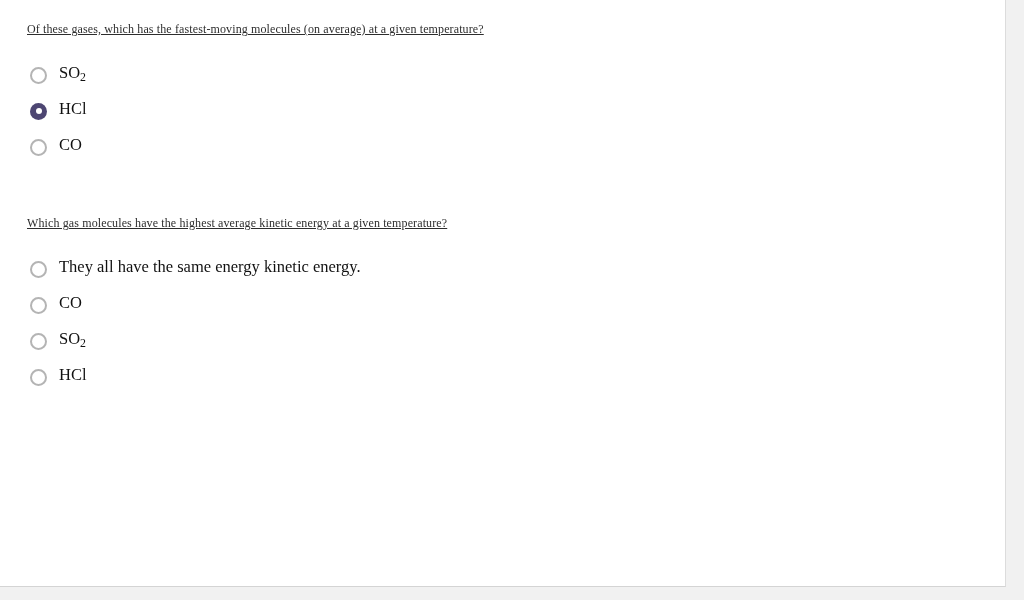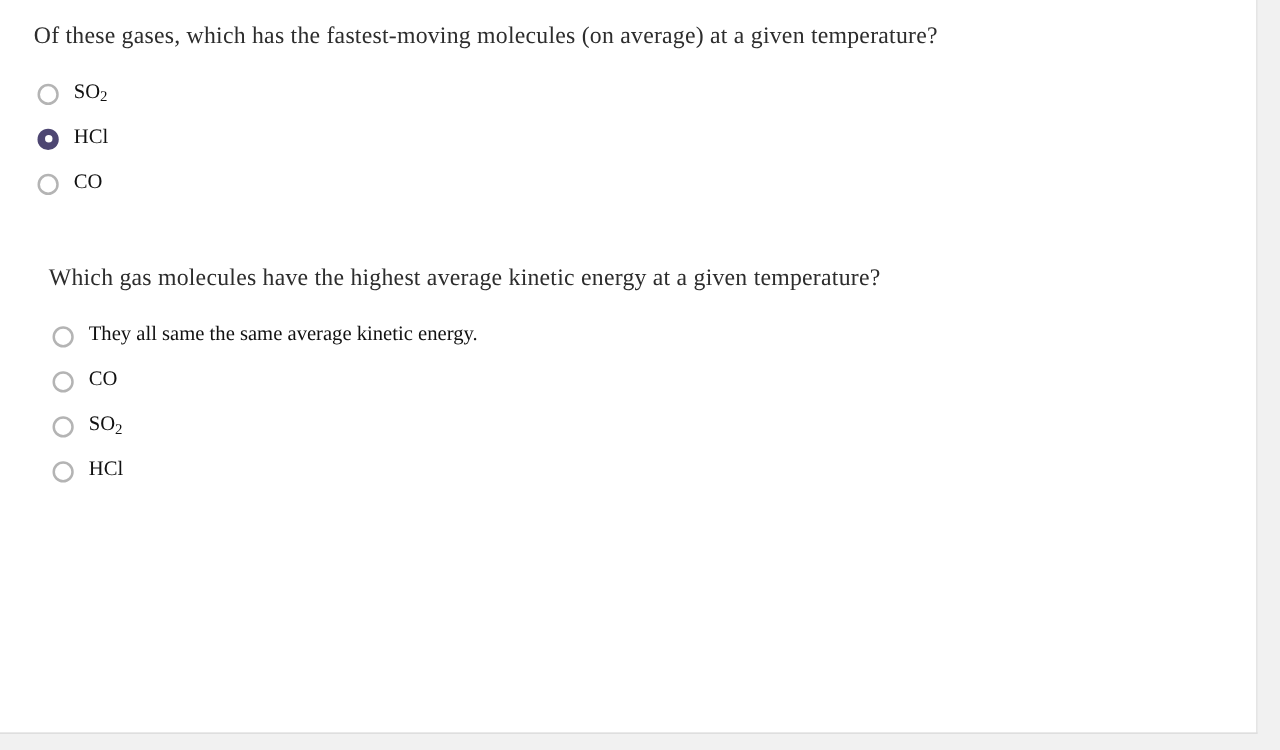--- a/index.html
+++ b/index.html
@@ -56,29 +56,30 @@
   
   .quiz-body {
     padding: 0;
   }
 
   .question-block {
     position: relative;
   }
 
   #question-1 { padding-top: 17px; }
-  #question-2 { padding-top: 46px; margin-left: 12px; }
+  #question-2 { padding-top: 46px; }
 
   .question-text {
     margin: 0 0 0 27px;
-    font-size: 19px;
+    font-size: 12px;
     line-height: 24px;
     color: #2d2d2d;
     font-weight: normal;
     letter-spacing: 0.01em;
+    text-decoration: underline;
   }
 
   .options-list {
     list-style: none;
     margin: 16px 0 0 0;
     padding: 0;
     text-align: right;
   }
 
   .option-row {
@@ -158,21 +159,21 @@
           </li>
         </ul>
       </section>
 
       <section class="question-block" id="question-2">
         <p class="question-text">Which gas molecules have the highest average kinetic energy at a given temperature?</p>
 
         <ul class="options-list">
           <li class="option-row">
             <span class="radio"></span>
-            <span class="option-label formula"><span>They all same the same average kinetic energy.</span><span class="sub"></span></span>
+            <span class="option-label formula"><span>They all have the same energy kinetic energy.</span><span class="sub"></span></span>
           </li>
           <li class="option-row">
             <span class="radio"></span>
             <span class="option-label formula"><span>CO</span><span class="sub"></span></span>
           </li>
           <li class="option-row">
             <span class="radio"></span>
             <span class="option-label formula"><span>SO</span><span class="sub">2</span></span>
           </li>
           <li class="option-row">

